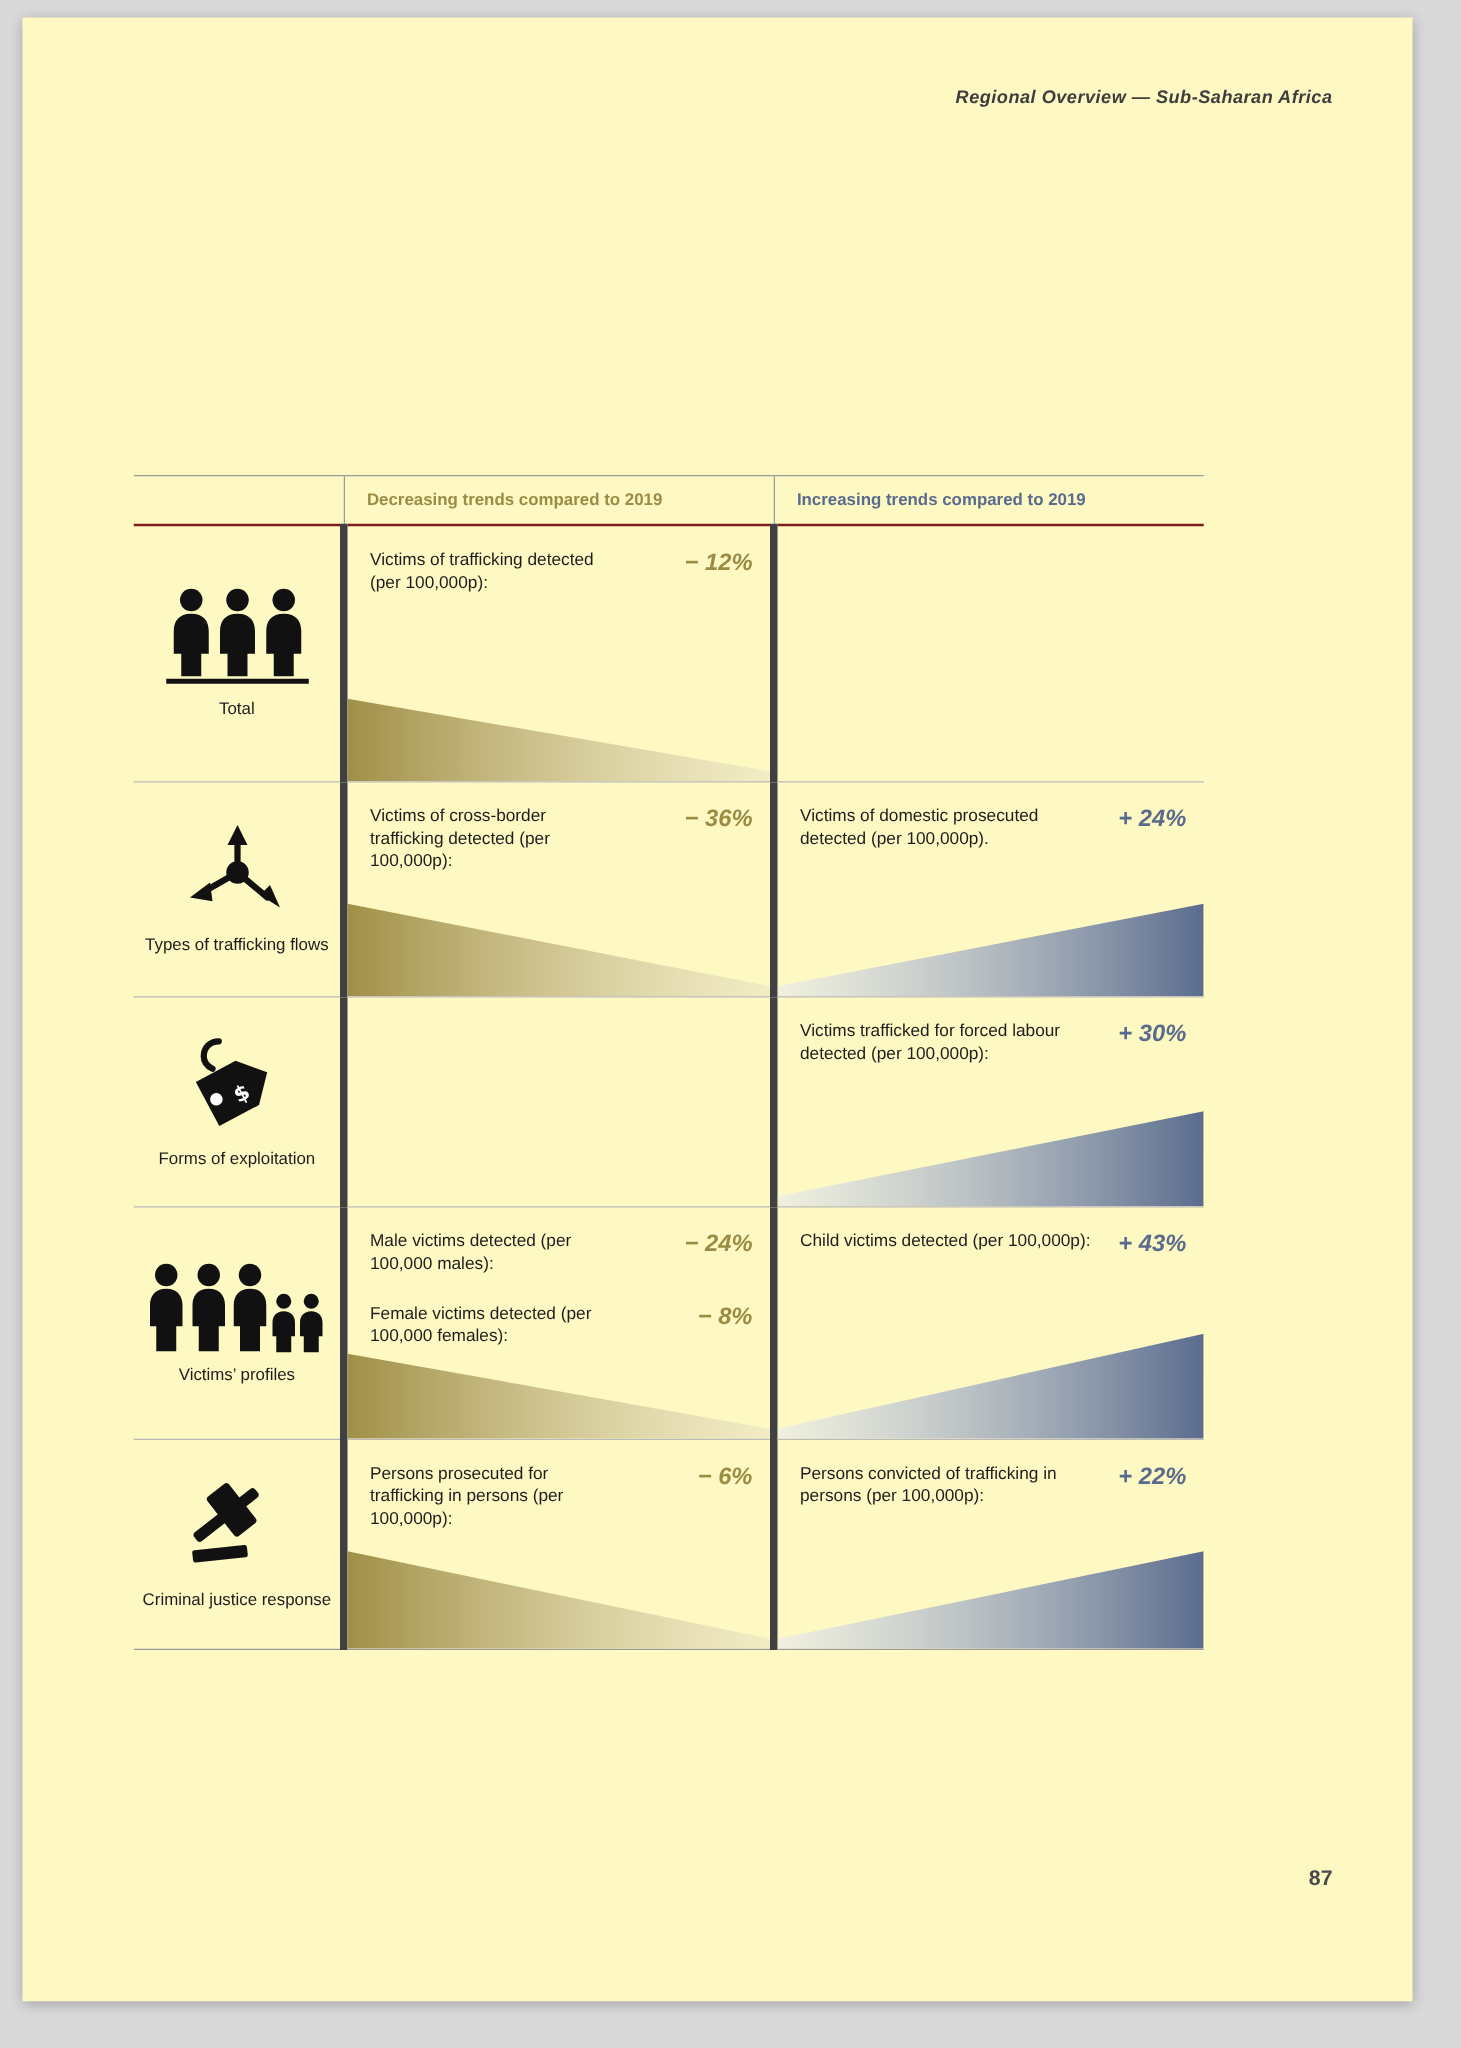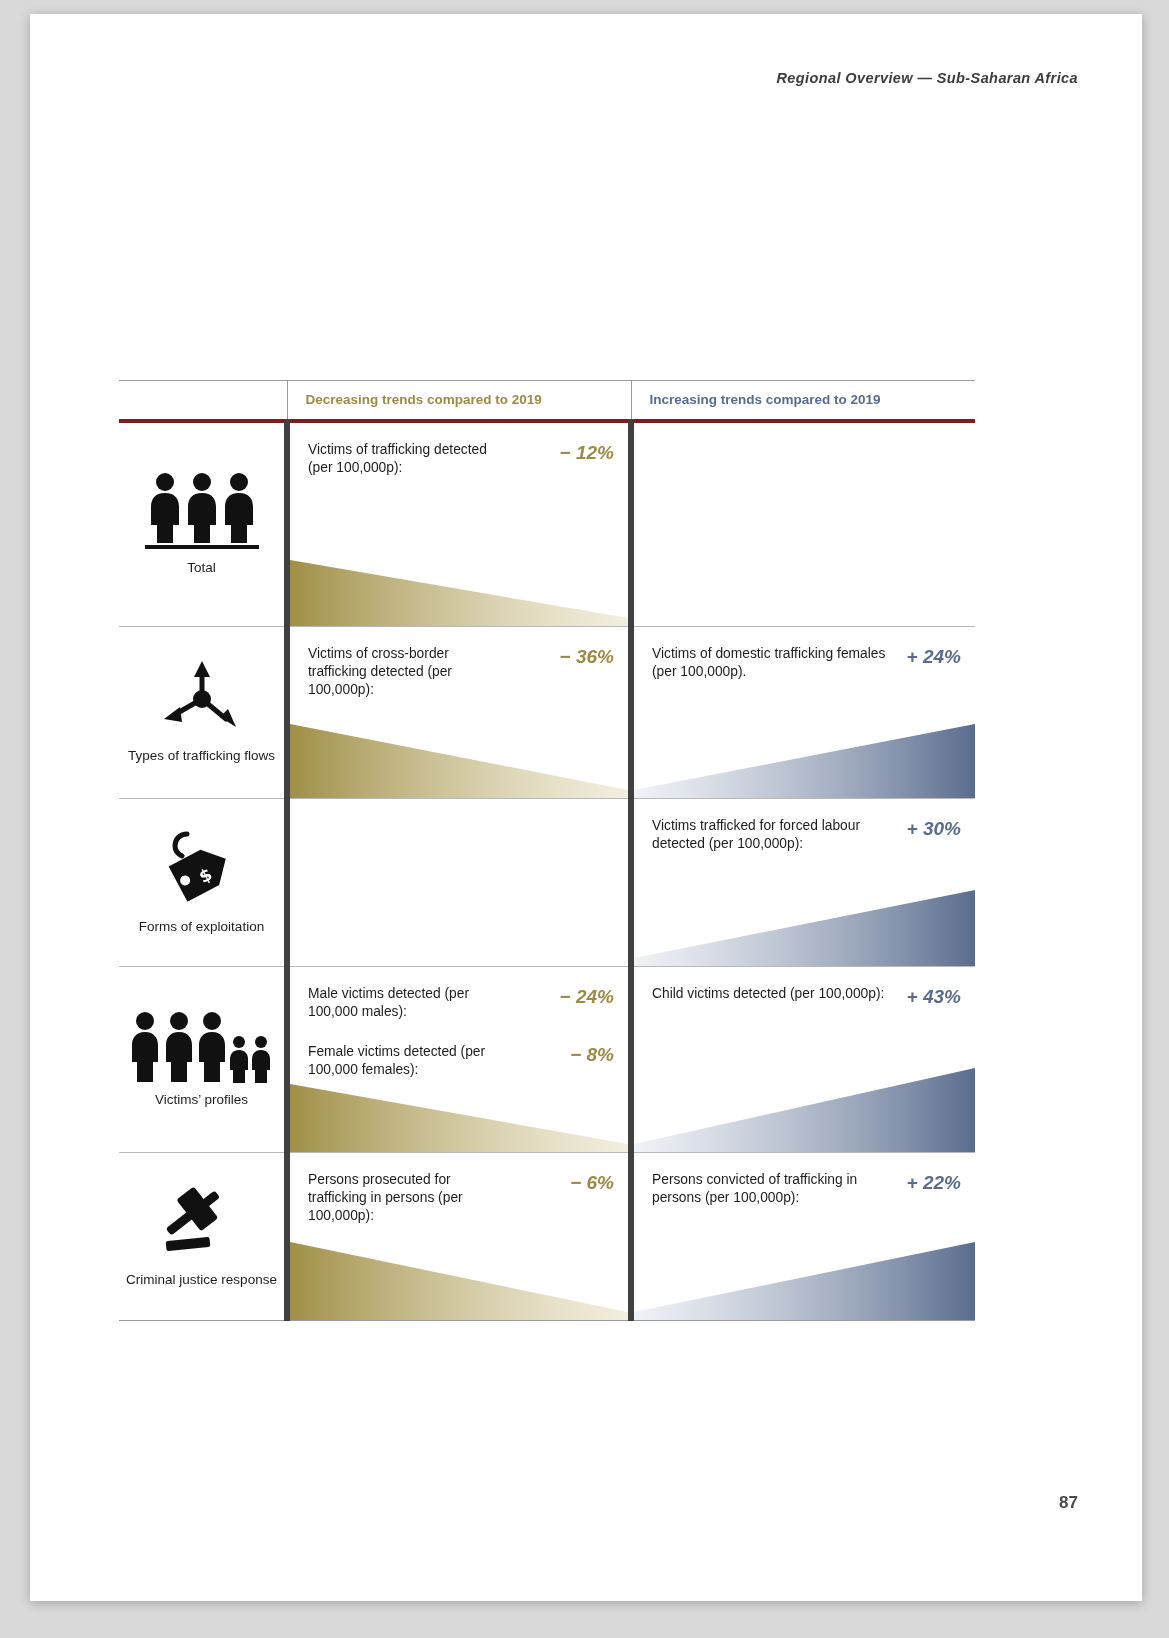--- a/index.html
+++ b/index.html
@@ -3,23 +3,23 @@
 <meta charset="utf-8">
 <style>
   html,body{margin:0;padding:0;}
   body{
     width:1169px;height:1638px;
     background:#d9d9d9;
     font-family:"Liberation Sans",sans-serif;
     -webkit-font-smoothing:antialiased;
   }
   .page{
-    position:absolute;left:30px;top:14px;
+    position:absolute;left:18px;top:14px;
     width:1112px;height:1587px;
-    background:#ffffff;
+    background:#fef9c3;
     box-shadow:0 2px 10px rgba(0,0,0,.25);
     overflow:hidden;
   }
   .running-head{
     position:absolute;right:64px;top:56px;
     font-style:italic;font-weight:bold;
     font-size:14.5px;letter-spacing:.4px;
     color:#3d3d3d;white-space:nowrap;
   }
   
@@ -45,21 +45,21 @@
   }
   .tbl col.c-icon{width:168px;}
   .tbl col.c-dec{width:344px;}
   .tbl col.c-inc{width:344px;}
 
   .tbl th,.tbl td{padding:0;vertical-align:top;}
 
   thead th{
     height:38px;
     border-top:1.5px solid #9a9a9a;
-    border-bottom:4px solid #7f1d1d;
+    border-bottom:2px solid #7f1d1d;
     text-align:left;
   }
   thead th.h-icon{border-right:none;}
   thead th.h-dec{border-left:1px solid #9a9a9a;}
   thead th.h-inc{border-left:1px solid #9a9a9a;}
   .hdr-label{
     font-size:13.5px;font-weight:bold;
     padding-left:18px;line-height:38px;
     white-space:nowrap;
   }
@@ -240,21 +240,21 @@
                   <linearGradient id="gi2" x1="0" y1="0" x2="1" y2="0">
                 <stop offset="0" stop-color="#e6eaf1" stop-opacity=".6"></stop>
                 <stop offset="1" stop-color="#5a6c8e"></stop>
               </linearGradient>
                 </defs>
               <polygon points="0,70 344,4 344,78 0,78" fill="url(#gi2)"></polygon>
             </svg>
           </div>
           <div class="trend-inner">
             <div class="trend-line">
-              <span class="trend-text">Victims of domestic trafficking females (per 100,000p).</span>
+              <span class="trend-text">Victims of domestic prosecuted detected (per 100,000p).</span>
               <span class="trend-val val-inc">+ 24%</span>
             </div>
           </div>
         </td>
       </tr>
 
       <tr style="height:168px;">
         <td class="cell-icon">
           <div class="icon-wrap">
             <span class="icon-art">

